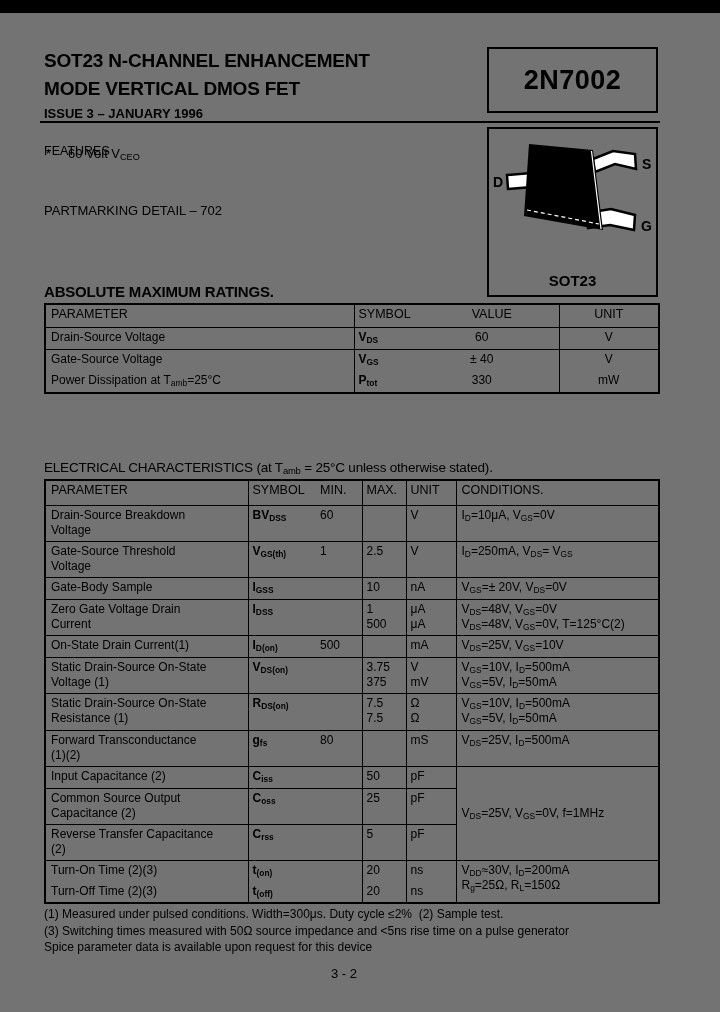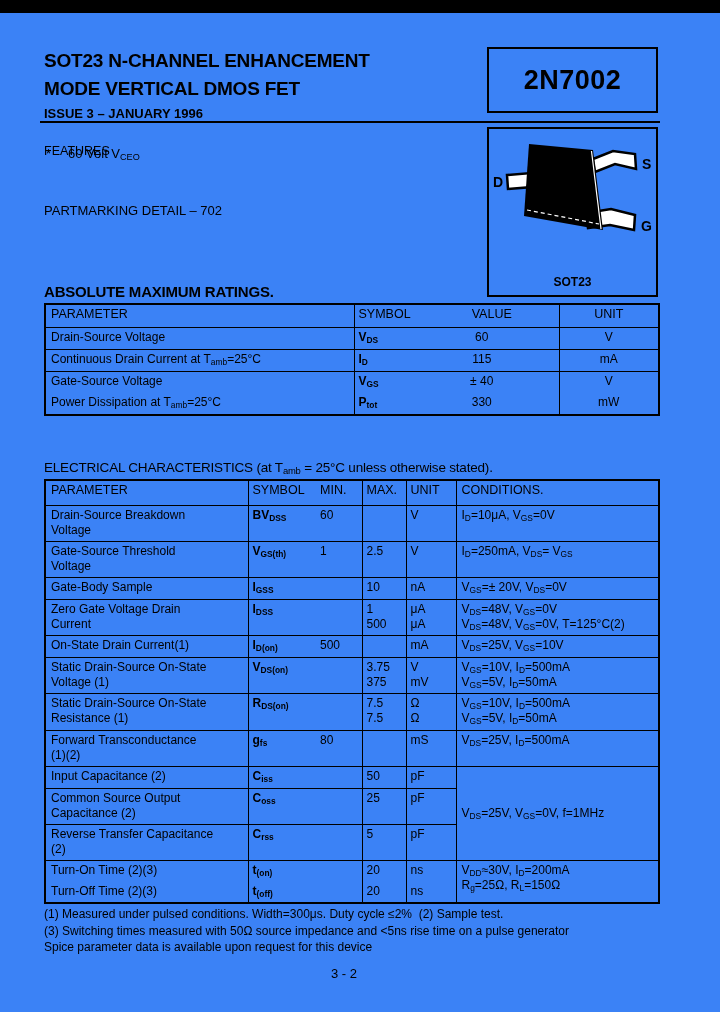--- a/index.html
+++ b/index.html
@@ -1,32 +1,32 @@
 <!DOCTYPE html>
 <html><head>
 <meta charset="utf-8">
 <style>
   html,body{margin:0;padding:0;background:#fff;}
-  .page{position:relative;width:720px;height:1012px;background:#3b82f6;
+  .page{position:relative;width:720px;height:1012px;background:#737373;
         font-family:"Liberation Sans",sans-serif;color:#000;overflow:hidden;}
   .abs{position:absolute;}
   .topbar{left:0;top:0;width:720px;height:13px;background:#000;}
   .title{left:44px;font-size:19px;font-weight:bold;letter-spacing:-0.2px;white-space:nowrap;}
   .title1{top:50px;} .title2{top:78px;}
   .issue{left:44px;top:106px;font-size:13px;font-weight:bold;text-align:right;}
   .hrule{left:40px;top:121px;width:620px;height:2px;background:#000;}
   .features{left:44px;top:144px;font-size:12.5px;}
   .feat-b{left:46px;top:146px;font-size:13px;}
   .feat-t{left:68px;top:146px;font-size:13px;}
   .partmark{left:44px;top:203px;font-size:13px;}
   .pnbox{left:487px;top:47px;width:171px;height:66px;border:2px solid #000;box-sizing:border-box;
          display:flex;align-items:center;justify-content:center;}
   .pnbox span{font-size:27px;font-weight:bold;letter-spacing:0.5px;}
   .pkgbox{left:487px;top:127px;width:171px;height:170px;border:2px solid #000;box-sizing:border-box;}
-  .pkgcap{position:absolute;left:0;bottom:6px;width:100%;text-align:center;font-size:12px;font-weight:bold;}
+  .pkgcap{position:absolute;left:0;bottom:6px;width:100%;text-align:center;font-size:15px;font-weight:bold;}
   .h-abs{left:44px;top:283px;font-size:15px;font-weight:bold;letter-spacing:-0.2px;}
   .h-elec{left:44px;top:460px;font-size:13.5px;font-weight:normal;letter-spacing:-0.2px;white-space:nowrap;}
   table{position:absolute;border-collapse:collapse;table-layout:fixed;border:2px solid #000;padding-left:42px;}
   td,th{border:1px solid #000;box-sizing:border-box;padding:2px 4px;font-size:12px;
         font-weight:normal;text-align:left;vertical-align:top;line-height:15px;overflow:hidden;}
   th{font-size:12.5px;}
   sub{font-size:0.7em;line-height:0;vertical-align:-0.22em;}
   
   .t-abs{left:44px;top:303px;width:614px;}
   .a-par{padding-left:5px;}
@@ -103,26 +103,20 @@
       <th class="a-sym">SYMBOL</th>
       <th class="a-val">VALUE</th>
       <th class="a-unit">UNIT</th>
     </tr>
     <tr style="height:22px">
       <td class="a-par">Drain-Source Voltage</td>
       <td class="a-sym">V<sub>DS</sub></td>
       <td class="a-val">60</td>
       <td class="a-unit">V</td>
     </tr>
-    <tr style="height:22px">
-      <td class="a-par">Continuous Drain Current at T<sub>amb</sub>=25°C</td>
-      <td class="a-sym">I<sub>D</sub></td>
-      <td class="a-val">115</td>
-      <td class="a-unit">mA</td>
-    </tr>
     <tr style="height:22px" class="join-above join-below">
       <td class="a-par">Gate-Source Voltage</td>
       <td class="a-sym">V<sub>GS</sub></td>
       <td class="a-val">± 40</td>
       <td class="a-unit">V</td>
     </tr>
     <tr style="height:22px" class="join-above">
       <td class="a-par">Power Dissipation at T<sub>amb</sub>=25°C</td>
       <td class="a-sym">P<sub>tot</sub></td>
       <td class="a-val">330</td>

